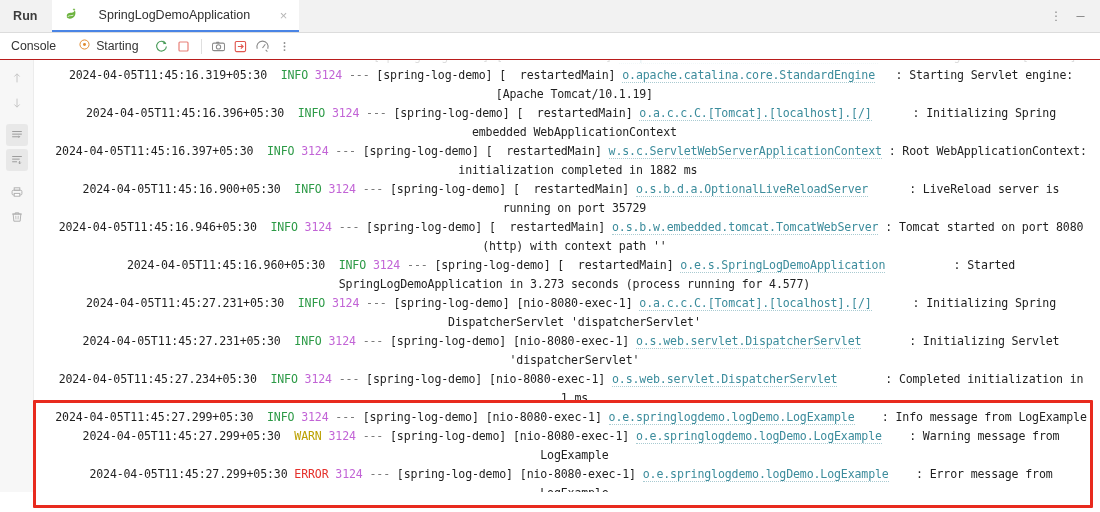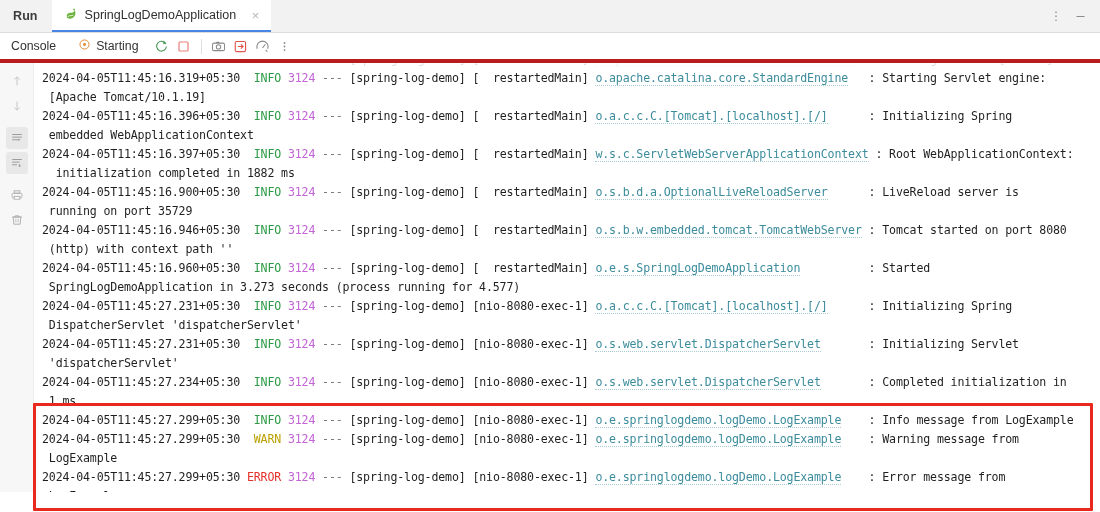--- a/index.html
+++ b/index.html
@@ -40,21 +40,21 @@
     align-items: center;
     padding: 0 14px 0 13px;
     font-size: 12.5px;
     font-weight: bold;
     color: #3c3c3c;
     letter-spacing: .1px;
   }
   .run-tab {
     display: flex;
     align-items: center;
-    gap: 7px;
+    gap: 21px;
     padding: 0 9px 0 12px;
     background: #ffffff;
     border-bottom: 2px solid #4a84e5;
     position: relative;
     min-width: 180px;
   }
   .run-tab .tab-title {
     font-size: 12.5px;
     color: #303030;
     white-space: nowrap;
@@ -80,21 +80,21 @@
     color: #8a8a8a;
   }
 
   
   .toolbar {
     height: 26px;
     min-height: 26px;
     display: flex;
     align-items: center;
     background: #ffffff;
-    border-bottom: 4px solid #b91c1c;
+    border-bottom: 1px solid #b91c1c;
     padding-left: 11px;
     gap: 0px;
   }
   .tb-tab {
     display: flex;
     align-items: center;
     gap: 5px;
     padding: 0 12px 0 0;
     font-size: 12.3px;
     color: #333333;
@@ -143,20 +143,21 @@
     position: relative;
     background: #ffffff;
     overflow: hidden;
     font-family: "DejaVu Sans Mono", "Liberation Mono", monospace;
     font-size: 11.6px;
     line-height: 19px;
     letter-spacing: -0.15px;
     color: #1f1f1f;
     padding: 0;
     white-space: pre;
+    text-align: center;
   }
   .console-inner {
     position: absolute;
     top: -13px;
     left: 8px;
     right: 0;
   }
   .logline { height: 19px; }
   .logline.clipped { opacity: .14; }
 

